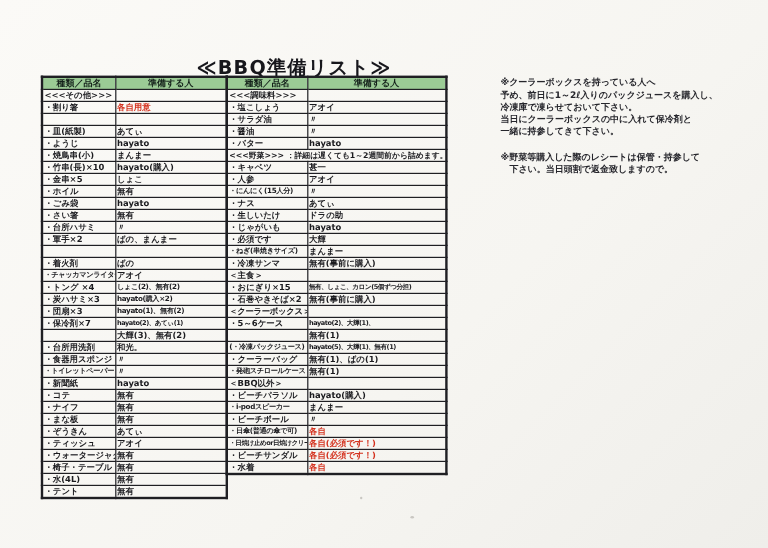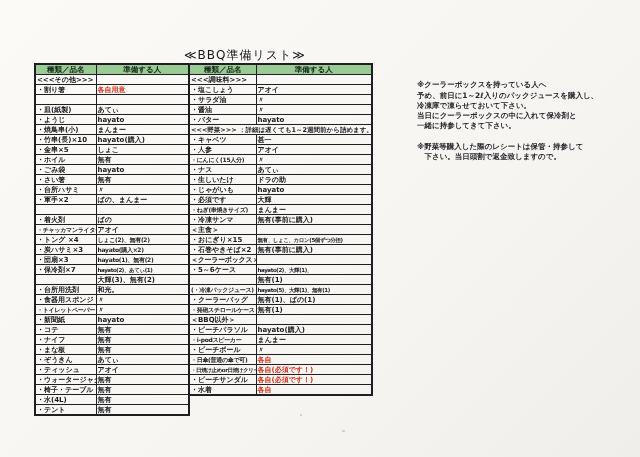--- a/index.html
+++ b/index.html
@@ -17,21 +17,21 @@
     position:relative;
     overflow:hidden;
   }
   .sheet{
     position:absolute;inset:0;
     background:linear-gradient(135deg,#fbfaf7 0%,#f6f5f1 60%,#efeeea 100%);
   }
   .title{
     position:absolute;left:120px;top:47px;width:250px;
     text-align:center;
-    font-size:12px;font-weight:normal;letter-spacing:1px;
+    font-size:16px;font-weight:bold;letter-spacing:1px;
     color:#17171c;
   }
   .tables{
     position:absolute;left:34px;top:63px;
     display:flex;align-items:flex-start;
   }
   table{
     border-collapse:collapse;
     table-layout:fixed;
   }
@@ -56,21 +56,21 @@
     font-size:7.5px;
   }
   .left-t col.c1{width:61px;} .left-t col.c2{width:93px;}
   .right-t col.c1{width:67px;} .right-t col.c2{width:116px;}
   td.red{color:var(--red);}
   td.sm{font-size:6px;letter-spacing:-0.3px;}
   td.xs{font-size:5.5px;letter-spacing:-0.4px;}
   td.section{font-size:7px;margin-left:26px;}
   td.span-cell{font-size:6.5px;}
   .notes{
-    position:absolute;left:417px;top:70px;width:215px;
+    position:absolute;left:417px;top:54px;width:215px;
     font-size:7.5px;line-height:10.3px;
     font-weight:bold;color:#26262c;
     white-space:pre-line;
   }
   .note+.note{}
   .speck{position:absolute;background:#c9c7c2;border-radius:50%;}
 </style>
 </head>
 <body>
 

